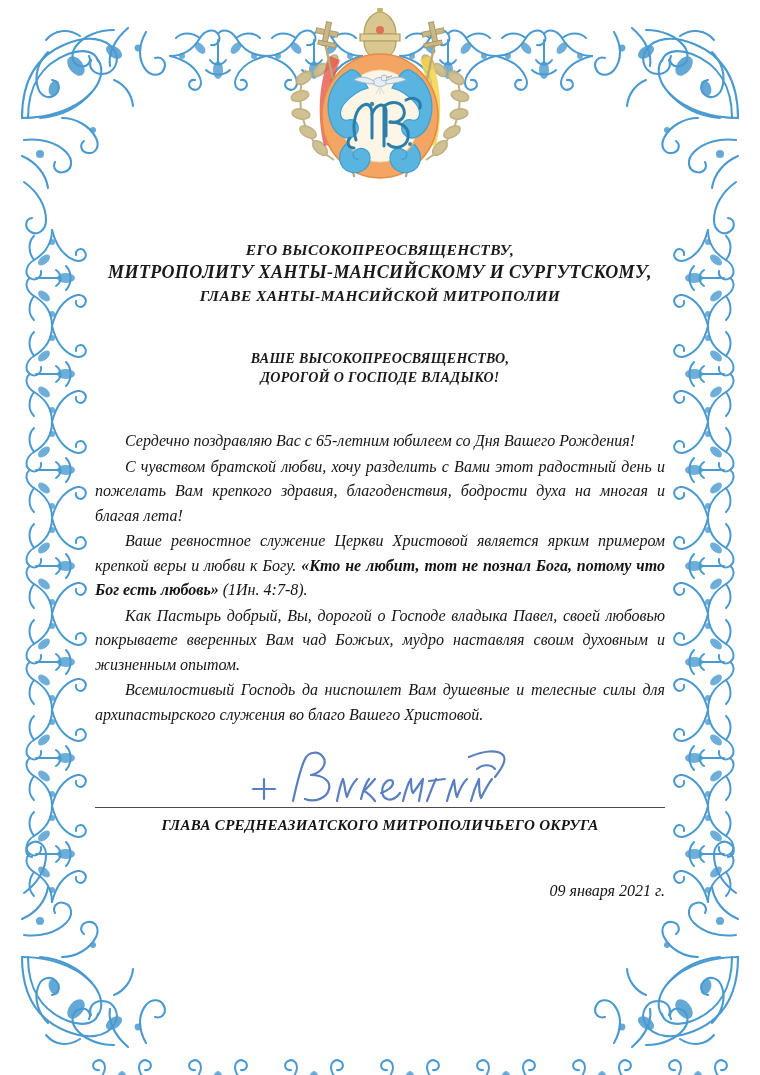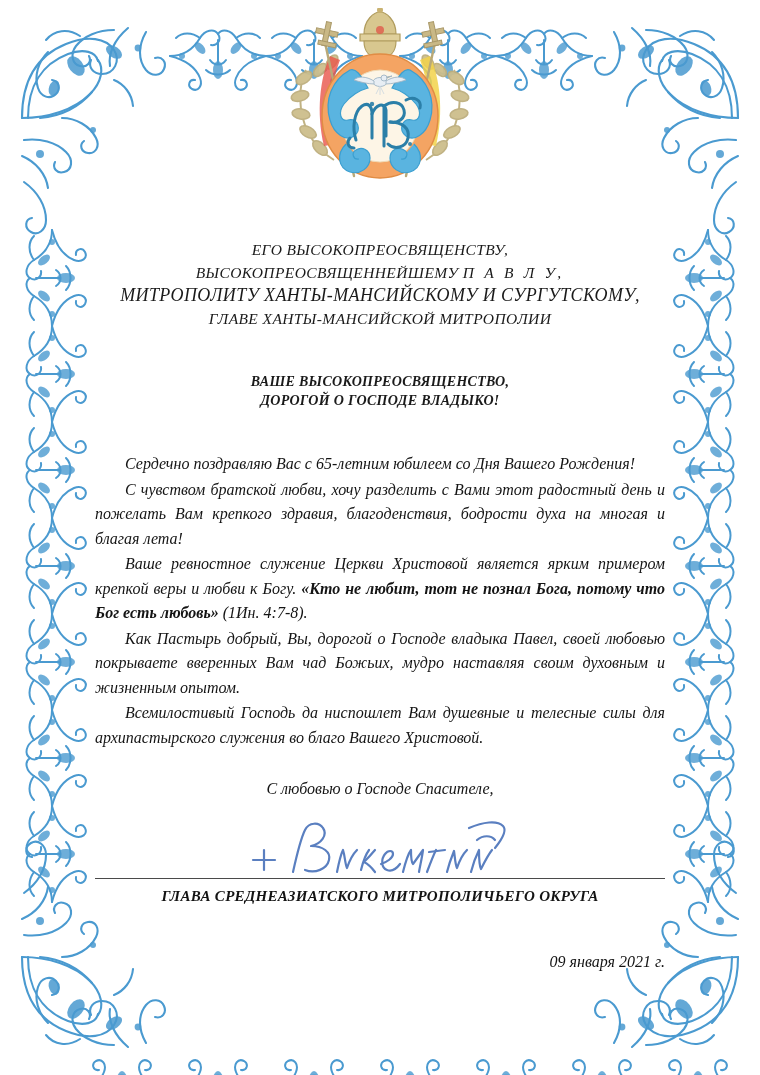--- a/index.html
+++ b/index.html
@@ -39,21 +39,21 @@
   .content {
     position: absolute;
     left: 95px;
     top: 238px;
     width: 570px;
   }
 
   .addressee {
     text-align: center;
     font-style: italic;
-    font-weight: normal;
+    font-weight: bold;
     font-size: 15.5px;
     line-height: 23px;
     color: #1a1a1a;
     letter-spacing: 0.4px;
   }
   .addressee .ln { display: block; white-space: nowrap; }
   .addressee .ln.wide { font-size: 18px; }
   .addressee .spaced { letter-spacing: 3.2px; }
 
   .salutation {
@@ -342,39 +342,37 @@
         <circle cx="92" cy="96" r="2.2"></circle>
         <circle cx="130" cy="136" r="2"></circle>
       </g>
     </svg>
   </div>
 
   <div class="content">
 
     <div class="addressee">
       <span class="ln">ЕГО ВЫСОКОПРЕОСВЯЩЕНСТВУ,</span>
-      <span class="ln"><span>ВЫСОКОПРЕОСВЯЩЕННЕЙШЕМУ </span><span class="spaced">П А В Л У,</span></span>
       <span class="ln wide">МИТРОПОЛИТУ ХАНТЫ-МАНСИЙСКОМУ И СУРГУТСКОМУ,</span>
       <span class="ln">ГЛАВЕ ХАНТЫ-МАНСИЙСКОЙ МИТРОПОЛИИ</span>
     </div>
 
     <div class="salutation">
       <span class="ln">ВАШЕ ВЫСОКОПРЕОСВЯЩЕНСТВО,</span>
       <span class="ln">ДОРОГОЙ О ГОСПОДЕ ВЛАДЫКО!</span>
     </div>
 
     <div class="body-text">
       <p>Сердечно поздравляю Вас с 65-летним юбилеем со Дня Вашего Рождения!</p>
       <p>С чувством братской любви, хочу разделить  с Вами  этот радостный день и пожелать Вам крепкого здравия, благоденствия, бодрости духа на многая и благая лета!</p>
       <p><span>Ваше ревностное служение Церкви Христовой является ярким примером крепкой веры и любви к Богу. </span><span class="quote">«Кто не любит, тот не познал Бога, потому что Бог есть любовь»</span><span class="ref"> (1Ин. 4:7-8).</span></p>
       <p>Как Пастырь добрый, Вы, дорогой о Господе владыка Павел, своей любовью покрываете вверенных Вам чад Божьих, мудро наставляя своим духовным и жизненным опытом.</p>
       <p>Всемилостивый Господь да ниспошлет Вам душевные и телесные силы для архипастырского служения во благо Вашего Христовой.</p>
     </div>
 
-    <div class="closing">С любовью о Господе Спасителе,</div>
 
     <div class="signature-block">
       <div class="signature">
         <svg viewBox="0 0 270 58" xmlns="http://www.w3.org/2000/svg" aria-hidden="true">
           <g fill="none" stroke="#5a7fc0" stroke-width="2.2" stroke-linecap="round" stroke-linejoin="round">
 
             <path d="M8 40 L30 40"></path>
             <path d="M19 30 L19 50"></path>
 
             <path d="M48 52 C52 34 56 18 60 10 C64 2 74 2 78 8 C83 15 76 24 66 26 C78 26 86 32 84 40 C82 49 70 54 60 50"></path>

